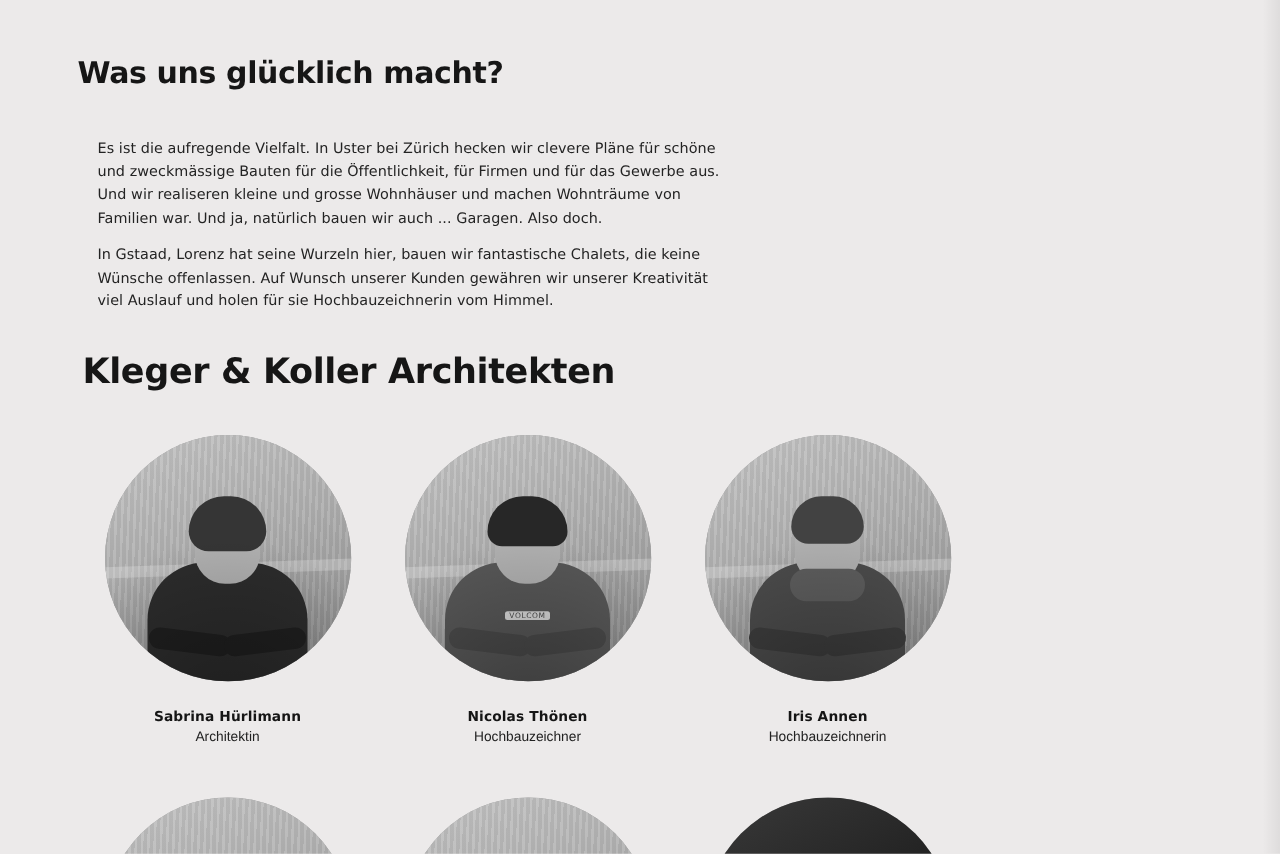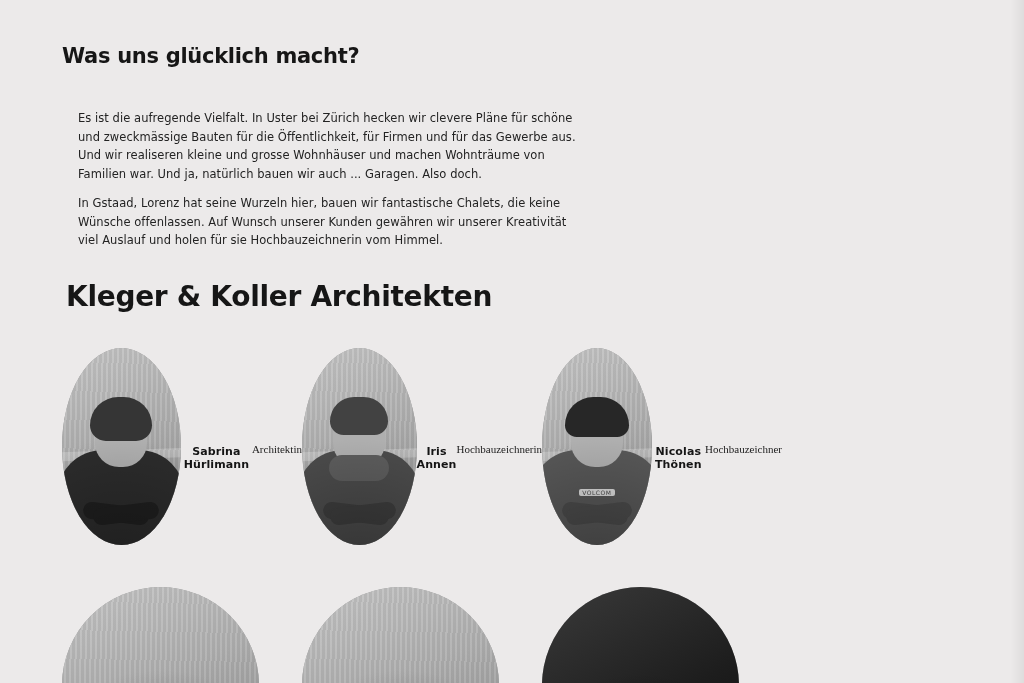--- a/index.html
+++ b/index.html
@@ -33,21 +33,21 @@
   }
   .content {
     position: absolute;
     left: 62px;
     top: 0;
     width: 700px;
   }
   h1.section-title {
     font-family: "DejaVu Sans", sans-serif;
     font-weight: 700;
-    font-size: 21px;
+    font-size: 24px;
     letter-spacing: -0.3px;
     color: #161616;
     margin: 0;
     padding: 0;
   }
   #intro-heading {
     position: absolute;
     left: 0;
     top: 44px;
   }
@@ -81,21 +81,21 @@
     left: 0;
     top: 348px;
     width: 720px;
     display: flex;
     flex-wrap: wrap;
     gap: 0;
   }
   .member {
     width: 240px;
     display: flex;
-    flex-direction: row;
+    flex-direction: column;
     align-items: center;
     margin-bottom: 42px;
   }
   .portrait {
     width: 197px;
     height: 197px;
     border-radius: 50%;
     overflow: hidden;
     position: relative;
     background: #9d9a96;
@@ -209,21 +209,21 @@
   .member-name {
     font-family: "DejaVu Sans", sans-serif;
     font-size: 11px;
     font-weight: 700;
     color: #151515;
     margin-top: 22px;
     text-align: center;
     letter-spacing: 0.1px;
   }
   .member-role {
-    font-family: Liberation Serif, serif;
+    font-family: Liberation Sans, sans-serif;
     font-size: 11px;
     font-weight: 400;
     color: #222;
     margin-top: 4px;
     text-align: center;
   }
   .row-2 .portrait { height: 197px; }
 </style>
 </head>
 <body>
@@ -248,56 +248,56 @@
             <div class="body"></div>
             <div class="arm-l"></div>
             <div class="arm-r"></div>
             <div class="head"></div>
             <div class="hair"></div>
           </div>
           <div class="shadow"></div>
         </div>
         <div class="member-name">Sabrina Hürlimann</div>
         <div class="member-role">Architektin</div>
+      </div>
+
+      <div class="member">
+        <div class="portrait">
+          <div class="wall"></div>
+          <div class="fig v3">
+            <div class="body"></div>
+            <div class="arm-l"></div>
+            <div class="arm-r"></div>
+            <div class="head"></div>
+            <div class="hair"></div>
+            <div class="print">VOLCOM</div>
+          </div>
+          <div class="shadow"></div>
+        </div>
+        <div class="member-name">Nicolas Thönen</div>
+        <div class="member-role">Hochbauzeichner</div>
       </div>
 
       <div class="member">
         <div class="portrait">
           <div class="wall"></div>
           <div class="fig v2">
             <div class="body"></div>
             <div class="arm-l"></div>
             <div class="arm-r"></div>
             <div class="head"></div>
             <div class="hair"></div>
             <div class="scarf"></div>
           </div>
           <div class="shadow"></div>
         </div>
         <div class="member-name">Iris Annen</div>
         <div class="member-role">Hochbauzeichnerin</div>
       </div>
 
-      <div class="member">
-        <div class="portrait">
-          <div class="wall"></div>
-          <div class="fig v3">
-            <div class="body"></div>
-            <div class="arm-l"></div>
-            <div class="arm-r"></div>
-            <div class="head"></div>
-            <div class="hair"></div>
-            <div class="print">VOLCOM</div>
-          </div>
-          <div class="shadow"></div>
-        </div>
-        <div class="member-name">Nicolas Thönen</div>
-        <div class="member-role">Hochbauzeichner</div>
-      </div>
-
       <div class="member row-2">
         <div class="portrait">
           <div class="wall"></div>
 
           <div class="shadow"></div>
         </div>
         <div class="member-name"></div>
         <div class="member-role"></div>
       </div>
 

